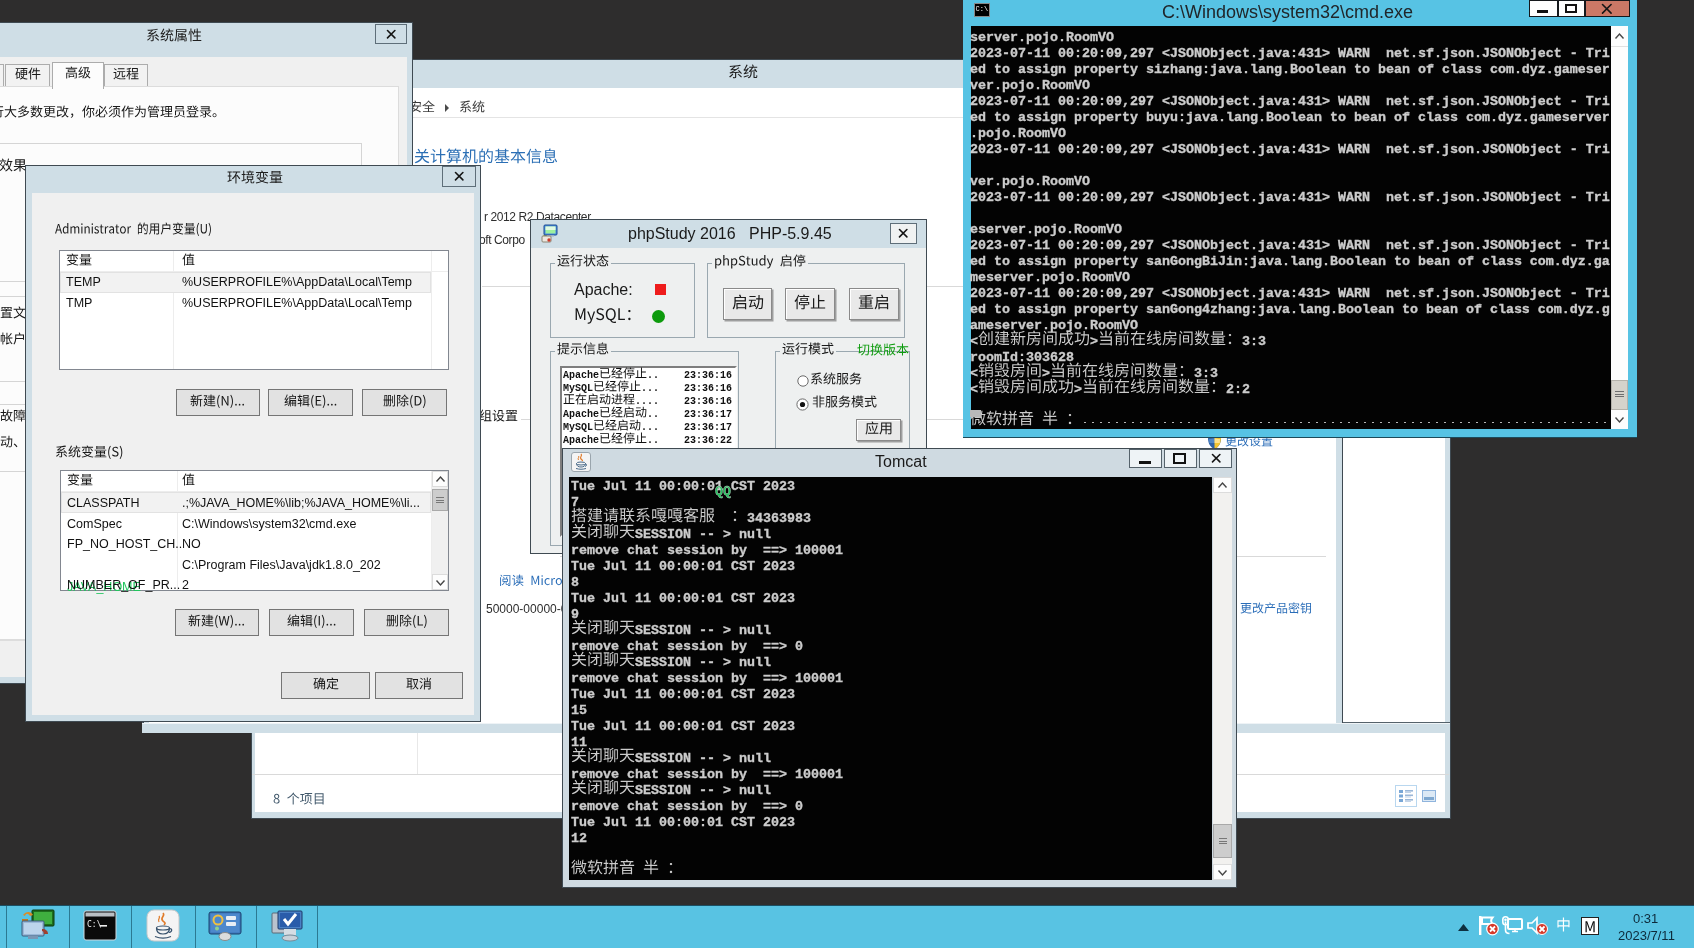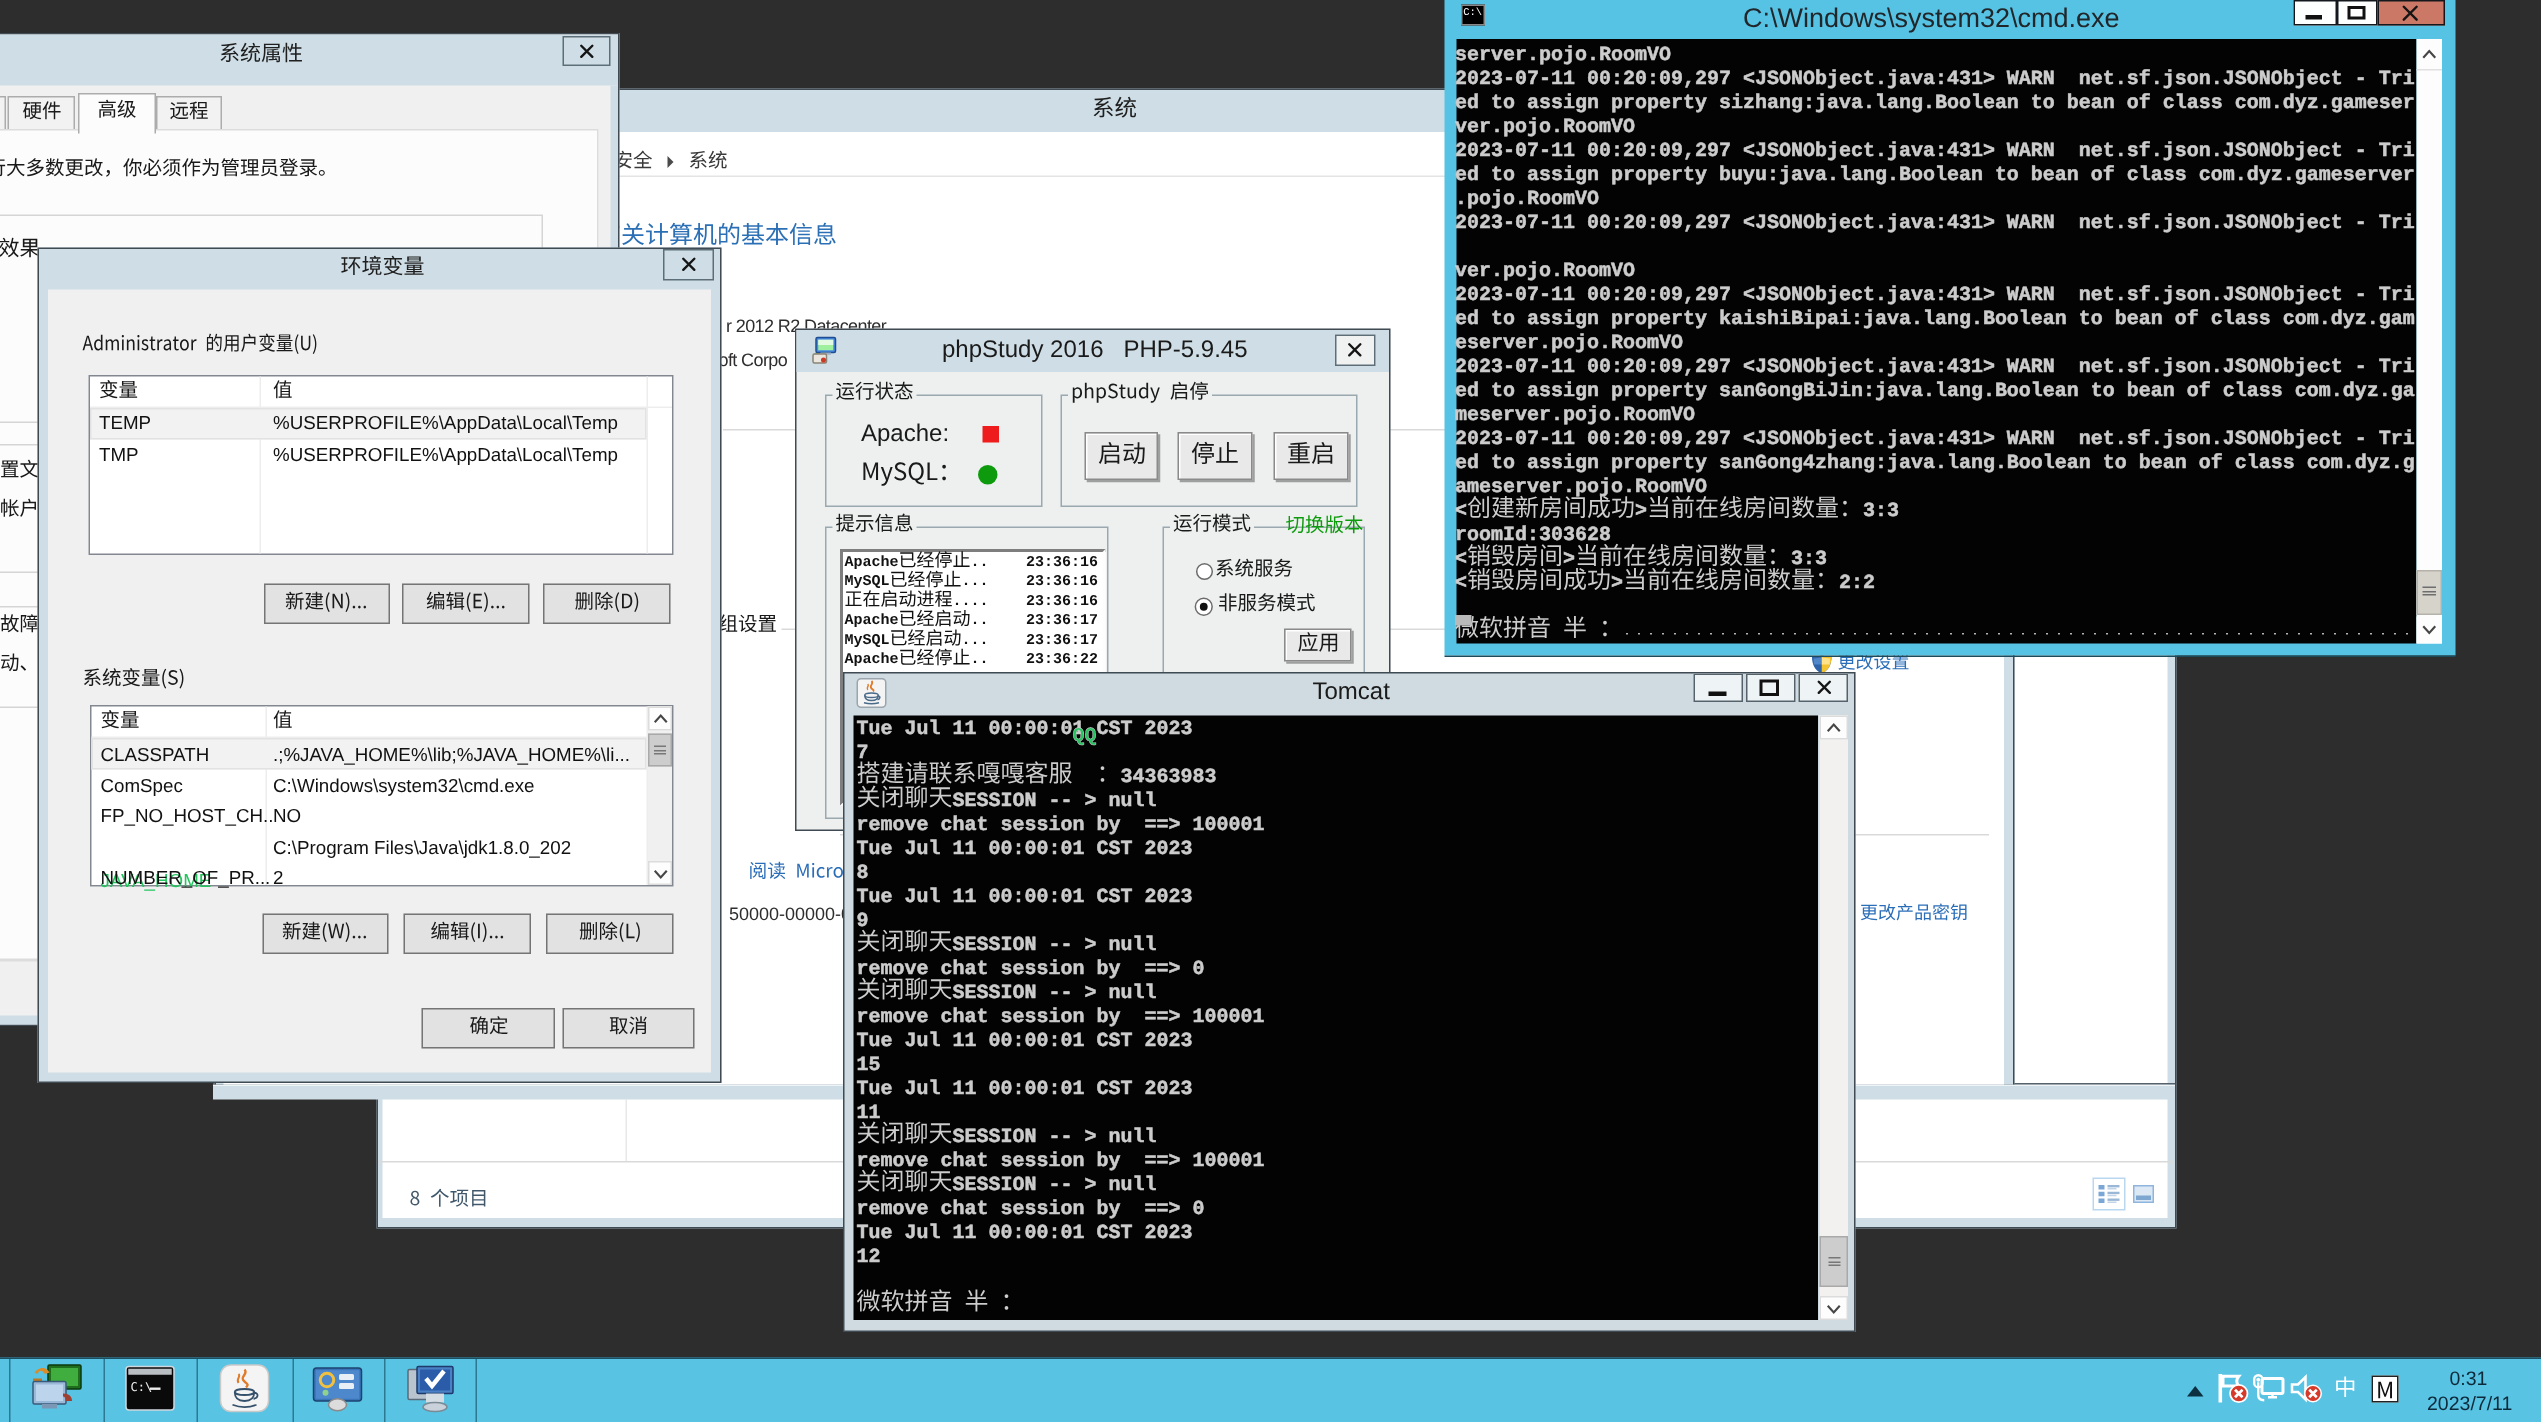--- a/index.html
+++ b/index.html
@@ -886,21 +886,20 @@
 <div style="position:absolute;left:970px;top:29.5px;font:700 13.3333px 'Liberation Mono',monospace;color:#cccccc;white-space:pre;line-height:1.15;-webkit-text-stroke:0.35px #cccccc">server.pojo.RoomVO</div>
 <div style="position:absolute;left:970px;top:45.5px;font:700 13.3333px 'Liberation Mono',monospace;color:#cccccc;white-space:pre;line-height:1.15;-webkit-text-stroke:0.35px #cccccc">2023-07-11 00:20:09,297 &lt;JSONObject.java:431&gt; WARN  net.sf.json.JSONObject - Tri</div>
 <div style="position:absolute;left:970px;top:61.5px;font:700 13.3333px 'Liberation Mono',monospace;color:#cccccc;white-space:pre;line-height:1.15;-webkit-text-stroke:0.35px #cccccc">ed to assign property sizhang:java.lang.Boolean to bean of class com.dyz.gameser</div>
 <div style="position:absolute;left:970px;top:77.5px;font:700 13.3333px 'Liberation Mono',monospace;color:#cccccc;white-space:pre;line-height:1.15;-webkit-text-stroke:0.35px #cccccc">ver.pojo.RoomVO</div>
 <div style="position:absolute;left:970px;top:93.5px;font:700 13.3333px 'Liberation Mono',monospace;color:#cccccc;white-space:pre;line-height:1.15;-webkit-text-stroke:0.35px #cccccc">2023-07-11 00:20:09,297 &lt;JSONObject.java:431&gt; WARN  net.sf.json.JSONObject - Tri</div>
 <div style="position:absolute;left:970px;top:109.5px;font:700 13.3333px 'Liberation Mono',monospace;color:#cccccc;white-space:pre;line-height:1.15;-webkit-text-stroke:0.35px #cccccc">ed to assign property buyu:java.lang.Boolean to bean of class com.dyz.gameserver</div>
 <div style="position:absolute;left:970px;top:125.5px;font:700 13.3333px 'Liberation Mono',monospace;color:#cccccc;white-space:pre;line-height:1.15;-webkit-text-stroke:0.35px #cccccc">.pojo.RoomVO</div>
 <div style="position:absolute;left:970px;top:141.5px;font:700 13.3333px 'Liberation Mono',monospace;color:#cccccc;white-space:pre;line-height:1.15;-webkit-text-stroke:0.35px #cccccc">2023-07-11 00:20:09,297 &lt;JSONObject.java:431&gt; WARN  net.sf.json.JSONObject - Tri</div>
 <div style="position:absolute;left:970px;top:173.5px;font:700 13.3333px 'Liberation Mono',monospace;color:#cccccc;white-space:pre;line-height:1.15;-webkit-text-stroke:0.35px #cccccc">ver.pojo.RoomVO</div>
 <div style="position:absolute;left:970px;top:189.5px;font:700 13.3333px 'Liberation Mono',monospace;color:#cccccc;white-space:pre;line-height:1.15;-webkit-text-stroke:0.35px #cccccc">2023-07-11 00:20:09,297 &lt;JSONObject.java:431&gt; WARN  net.sf.json.JSONObject - Tri</div>
-<div style="position:absolute;left:970px;top:205.5px;font:700 13.3333px 'Liberation Mono',monospace;color:#cccccc;white-space:pre;line-height:1.15;-webkit-text-stroke:0.35px #cccccc">ed to assign property kaishiBipai:java.lang.Boolean to bean of class com.dyz.gam</div>
 <div style="position:absolute;left:970px;top:221.5px;font:700 13.3333px 'Liberation Mono',monospace;color:#cccccc;white-space:pre;line-height:1.15;-webkit-text-stroke:0.35px #cccccc">eserver.pojo.RoomVO</div>
 <div style="position:absolute;left:970px;top:237.5px;font:700 13.3333px 'Liberation Mono',monospace;color:#cccccc;white-space:pre;line-height:1.15;-webkit-text-stroke:0.35px #cccccc">2023-07-11 00:20:09,297 &lt;JSONObject.java:431&gt; WARN  net.sf.json.JSONObject - Tri</div>
 <div style="position:absolute;left:970px;top:253.5px;font:700 13.3333px 'Liberation Mono',monospace;color:#cccccc;white-space:pre;line-height:1.15;-webkit-text-stroke:0.35px #cccccc">ed to assign property sanGongBiJin:java.lang.Boolean to bean of class com.dyz.ga</div>
 <div style="position:absolute;left:970px;top:269.5px;font:700 13.3333px 'Liberation Mono',monospace;color:#cccccc;white-space:pre;line-height:1.15;-webkit-text-stroke:0.35px #cccccc">meserver.pojo.RoomVO</div>
 <div style="position:absolute;left:970px;top:285.5px;font:700 13.3333px 'Liberation Mono',monospace;color:#cccccc;white-space:pre;line-height:1.15;-webkit-text-stroke:0.35px #cccccc">2023-07-11 00:20:09,297 &lt;JSONObject.java:431&gt; WARN  net.sf.json.JSONObject - Tri</div>
 <div style="position:absolute;left:970px;top:301.5px;font:700 13.3333px 'Liberation Mono',monospace;color:#cccccc;white-space:pre;line-height:1.15;-webkit-text-stroke:0.35px #cccccc">ed to assign property sanGong4zhang:java.lang.Boolean to bean of class com.dyz.g</div>
 <div style="position:absolute;left:970px;top:317.5px;font:700 13.3333px 'Liberation Mono',monospace;color:#cccccc;white-space:pre;line-height:1.15;-webkit-text-stroke:0.35px #cccccc">ameserver.pojo.RoomVO</div>
 <div style="position:absolute;left:970px;top:333.5px;font:700 13.3333px 'Liberation Mono',monospace;color:#cccccc;white-space:pre;line-height:1.15;-webkit-text-stroke:0.35px #cccccc">&lt;</div>
 <svg class="k" style="left:978px;top:330.3px;width:112.0px;height:16px" viewBox="0 0 7000 1000" fill="#cccccc">
       <use href="#m521b"></use>

